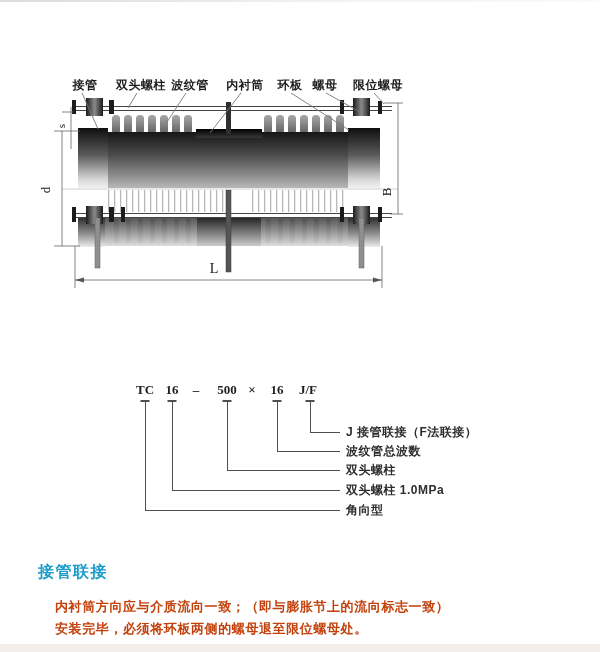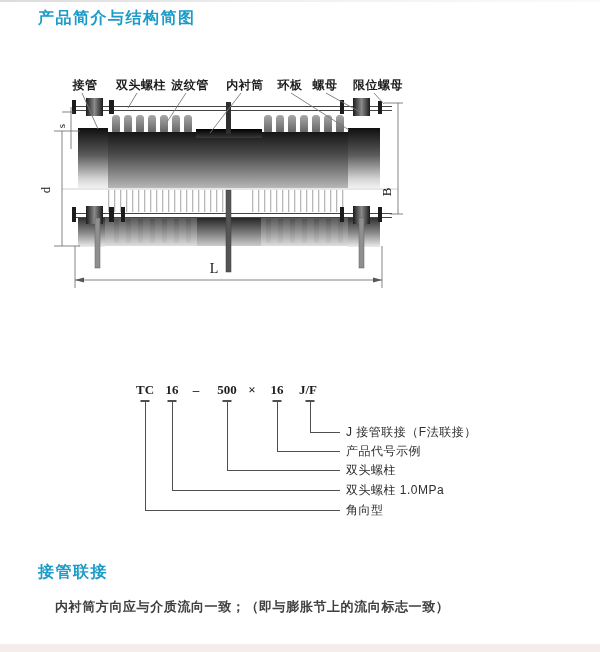--- a/index.html
+++ b/index.html
@@ -10,35 +10,34 @@
   .bottom-edge{position:absolute;left:0;top:644px;width:100%;height:8px;background:#f4edeb;}
   .sec-title{position:absolute;left:38px;margin:0;font-size:16px;font-weight:700;
              color:#1a9bc8;letter-spacing:1.5px;white-space:nowrap;}
   .diagram-svg{position:absolute;left:30px;top:60px;width:445px;height:245px;}
   .code-part{position:absolute;transform:translateX(-50%);
              font-family:"Liberation Serif",serif;font-size:13px;font-weight:600;color:#1e1e1e;}
   .vline{position:absolute;width:1px;background:#4f4f4f;}
   .hline{position:absolute;height:1px;background:#4f4f4f;}
   .tcap{position:absolute;width:9px;height:2px;background:#4f4f4f;transform:translateX(-50%);}
   .callout{position:absolute;left:346px;transform:translateY(-50%);
-           font-size:12px;font-weight:400;color:#2d2d2d;white-space:nowrap;letter-spacing:.5px;}
+           font-size:12px;font-weight:700;color:#2d2d2d;white-space:nowrap;letter-spacing:.5px;}
   .body-line{position:absolute;left:55px;margin:0;font-size:13px;font-weight:600;
-             color:#404040;letter-spacing:.6px;white-space:nowrap;}
+             color:#c2410c;letter-spacing:.6px;white-space:nowrap;}
   .plbl{font-family:"Liberation Sans",sans-serif;font-size:12px;font-weight:700;fill:#1c1c1c;letter-spacing:.5px;}
   .dim{font-family:"Liberation Serif",serif;font-size:13px;fill:#111;}
   .dims{font-family:"Liberation Serif",serif;font-size:11px;fill:#111;}
   .dimL{font-family:"Liberation Serif",serif;font-size:14px;fill:#111;}
 </style>
 </head>
 <body>
 
 <div class="page">
   <div class="top-edge"></div>
 
-  <h2 class="sec-title" style="top:8px">产品简介与结构简图</h2>
 
   <svg class="diagram-svg" viewBox="30 60 445 245" xmlns="http://www.w3.org/2000/svg" xmlns:xlink="http://www.w3.org/1999/xlink">
     <defs>
       <linearGradient id="gShell" x1="0" y1="0" x2="0" y2="1">
         <stop offset="0" stop-color="#161616"></stop>
           <stop offset=".4" stop-color="#4a4a4a"></stop>
         <stop offset=".85" stop-color="#9a9a9a"></stop>
           <stop offset="1" stop-color="#b8b8b8"></stop>
       </linearGradient>
       <linearGradient id="gCap" x1="0" y1="0" x2="0" y2="1">
@@ -232,24 +231,25 @@
     <div class="vline" style="left:277px;top:401px;height:50px"></div>
     <div class="vline" style="left:310px;top:401px;height:31px"></div>
 
     <div class="hline" style="left:310px;top:432px;width:30px"></div>
     <div class="hline" style="left:277px;top:451px;width:63px"></div>
     <div class="hline" style="left:227px;top:470px;width:113px"></div>
     <div class="hline" style="left:172px;top:490px;width:168px"></div>
     <div class="hline" style="left:145px;top:510px;width:195px"></div>
 
     <span class="callout" style="top:432px">J 接管联接（F法联接）</span>
-    <span class="callout" style="top:451px">产品代号示例</span>
+    <span class="callout" style="top:451px">波纹管总波数</span>
     <span class="callout" style="top:470px">双头螺柱</span>
     <span class="callout" style="top:490px">双头螺柱 1.0MPa</span>
     <span class="callout" style="top:510px">角向型</span>
   </div>
 
   <h2 class="sec-title" style="top:562px">接管联接</h2>
 
   <p class="body-line" style="top:598px">内衬筒方向应与介质流向一致；（即与膨胀节上的流向标志一致）</p>
+  <p class="body-line" style="top:620px">安装完毕，必须将环板两侧的螺母退至限位螺母处。</p>
 
   <div class="bottom-edge"></div>
 </div>
 
 </body></html>

